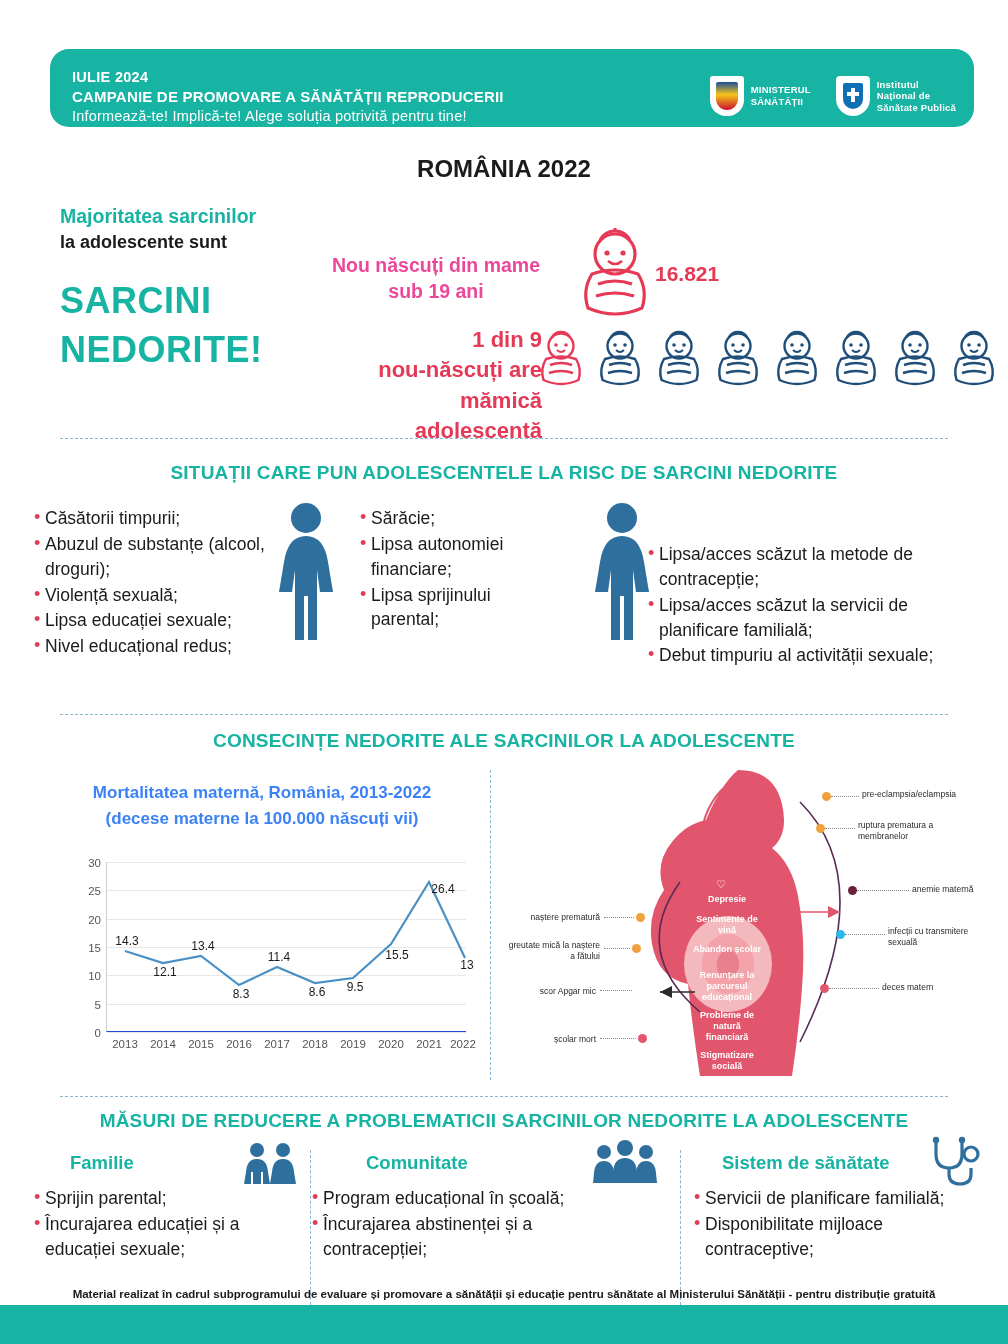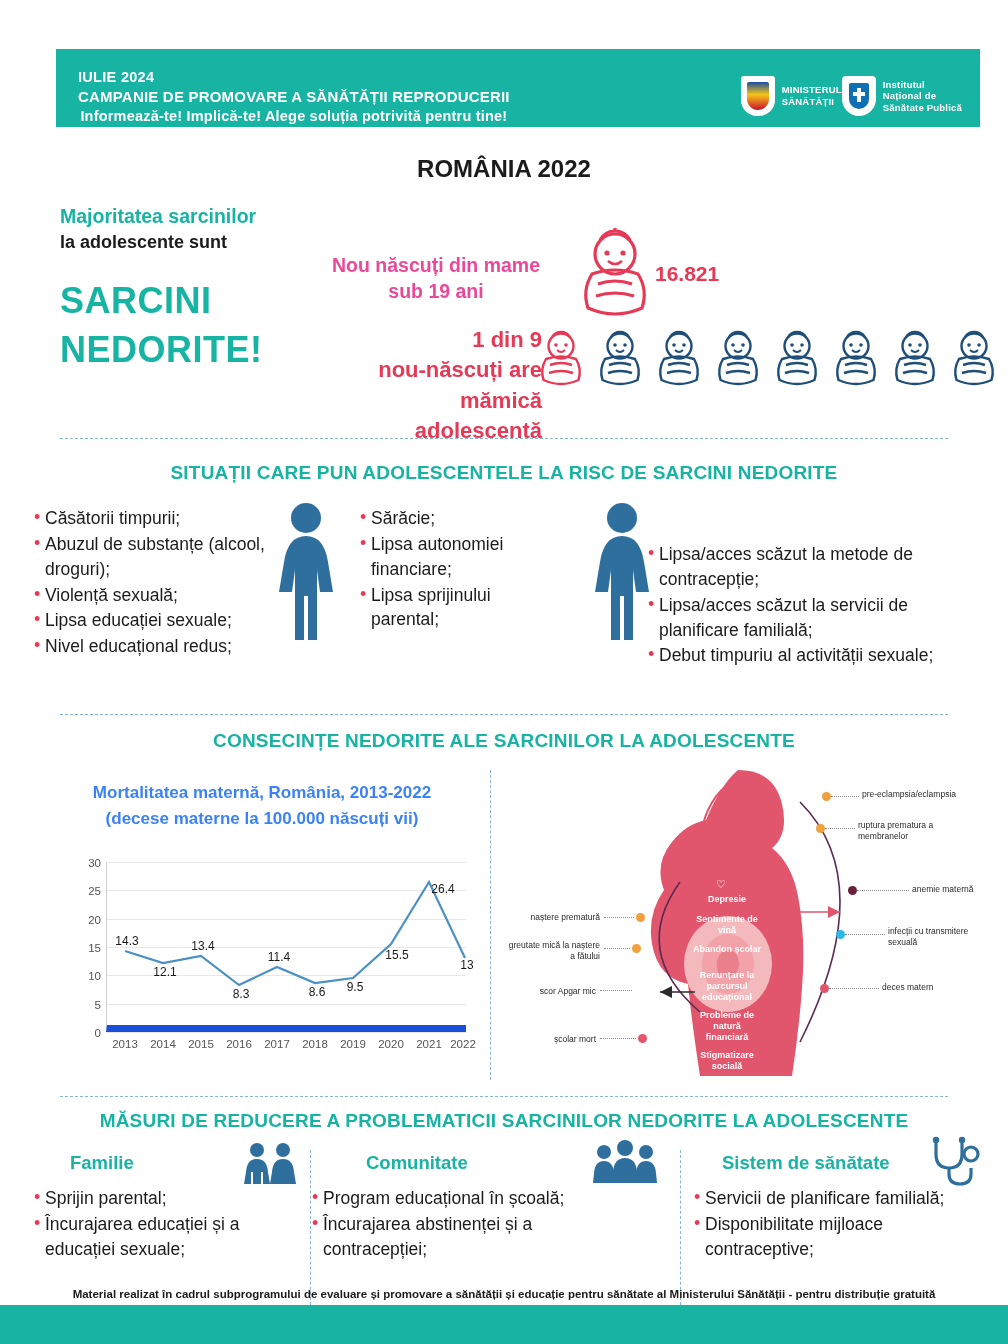--- a/index.html
+++ b/index.html
@@ -8,30 +8,31 @@
     width: 1008px; height: 1344px;
     background: #ffffff;
     font-family: "Liberation Sans", sans-serif;
     color: #1b1b1b;
     position: relative;
     overflow: hidden;
   }
 
   
   .header {
-    position: absolute; left: 56px; top: 49px; width: 924px; height: 78px;
+    position: absolute; left: 50px; top: 49px; width: 924px; height: 78px;
     background: #17b3a3;
     display: flex; align-items: center; justify-content: space-between;
     padding: 16px 18px 0 22px;
+    border-radius: 19px;
   }
   .header-text { color: #ffffff; }
   .header-date { font-size: 14.5px; font-weight: bold; letter-spacing: .3px; margin-bottom: 3px; }
   .header-camp { font-size: 15px; font-weight: bold; letter-spacing: .2px; margin-bottom: 3px; }
-  .header-sub { font-size: 14.5px; font-weight: bold; letter-spacing: .2px; text-align: center; }
-  .header-logos { display: flex; align-items: center; gap: 0; }
+  .header-sub { font-size: 14.5px; font-weight: normal; letter-spacing: .2px; }
+  .header-logos { display: flex; align-items: center; gap: 25px; }
   .logo-block { display: flex; align-items: center; gap: 7px; color: #fff; }
   .logo-mark {
     width: 34px; height: 40px; background: #ffffff; border-radius: 3px 3px 16px 16px;
     display: flex; align-items: center; justify-content: center;
   }
   .logo-mark.shield { border-radius: 4px 4px 17px 17px; }
   .logo-inner-crest {
     width: 22px; height: 28px; border-radius: 2px 2px 11px 11px;
     background: linear-gradient(180deg,#1d4e9c 0%, #f5c518 45%, #c8102e 100%);
   }
@@ -83,21 +84,21 @@
   .risk-col li { list-style: none; position: relative; padding-left: 11px; margin-bottom: 1px; }
   .risk-col li::before { content: "•"; position: absolute; left: 0; top: -1px; color: #e53956; font-size: 18px; }
   .risk-col ul { margin: 0; padding: 0; }
   .woman-icon { position: absolute; }
 
   
   .chart-title { position: absolute; left: 62px; top: 780px; width: 400px; text-align: center;
                  font-size: 17px; font-weight: bold; line-height: 1.5; color: #3b82f6; }
   .chart-area { position: absolute; left: 62px; top: 862px; width: 416px; height: 205px; }
   .chart-plot { position: absolute; left: 44px; top: 0; width: 360px; height: 170px;
-                border-left: 1px solid #d0d0d0; border-bottom: 7px solid #1d4ed8; }
+                border-left: 1px solid #d0d0d0; border-bottom: 1px solid #1d4ed8; }
   .grid-line { position: absolute; left: 0; width: 100%; border-top: 1px solid #e8e8e8; }
   .y-label { position: absolute; right: 100%; margin-right: 6px; transform: translateY(-50%);
              font-size: 11.5px; color: #555; }
   .x-label { position: absolute; top: 176px; transform: translateX(-50%); font-size: 11.5px; color: #555; }
   .pt-label { position: absolute; font-size: 12px; color: #1b1b1b; transform: translate(-50%,0); white-space: nowrap;}
   .vsep { position: absolute; left: 490px; top: 770px; height: 310px; border-left: 1px dashed #8ab6cf; }
 
   
   .preg-wrap { position: absolute; left: 500px; top: 762px; width: 470px; height: 325px; }
   .preg-label { position: absolute; font-size: 8.5px; color: #2b2b2b; line-height: 1.25; }

